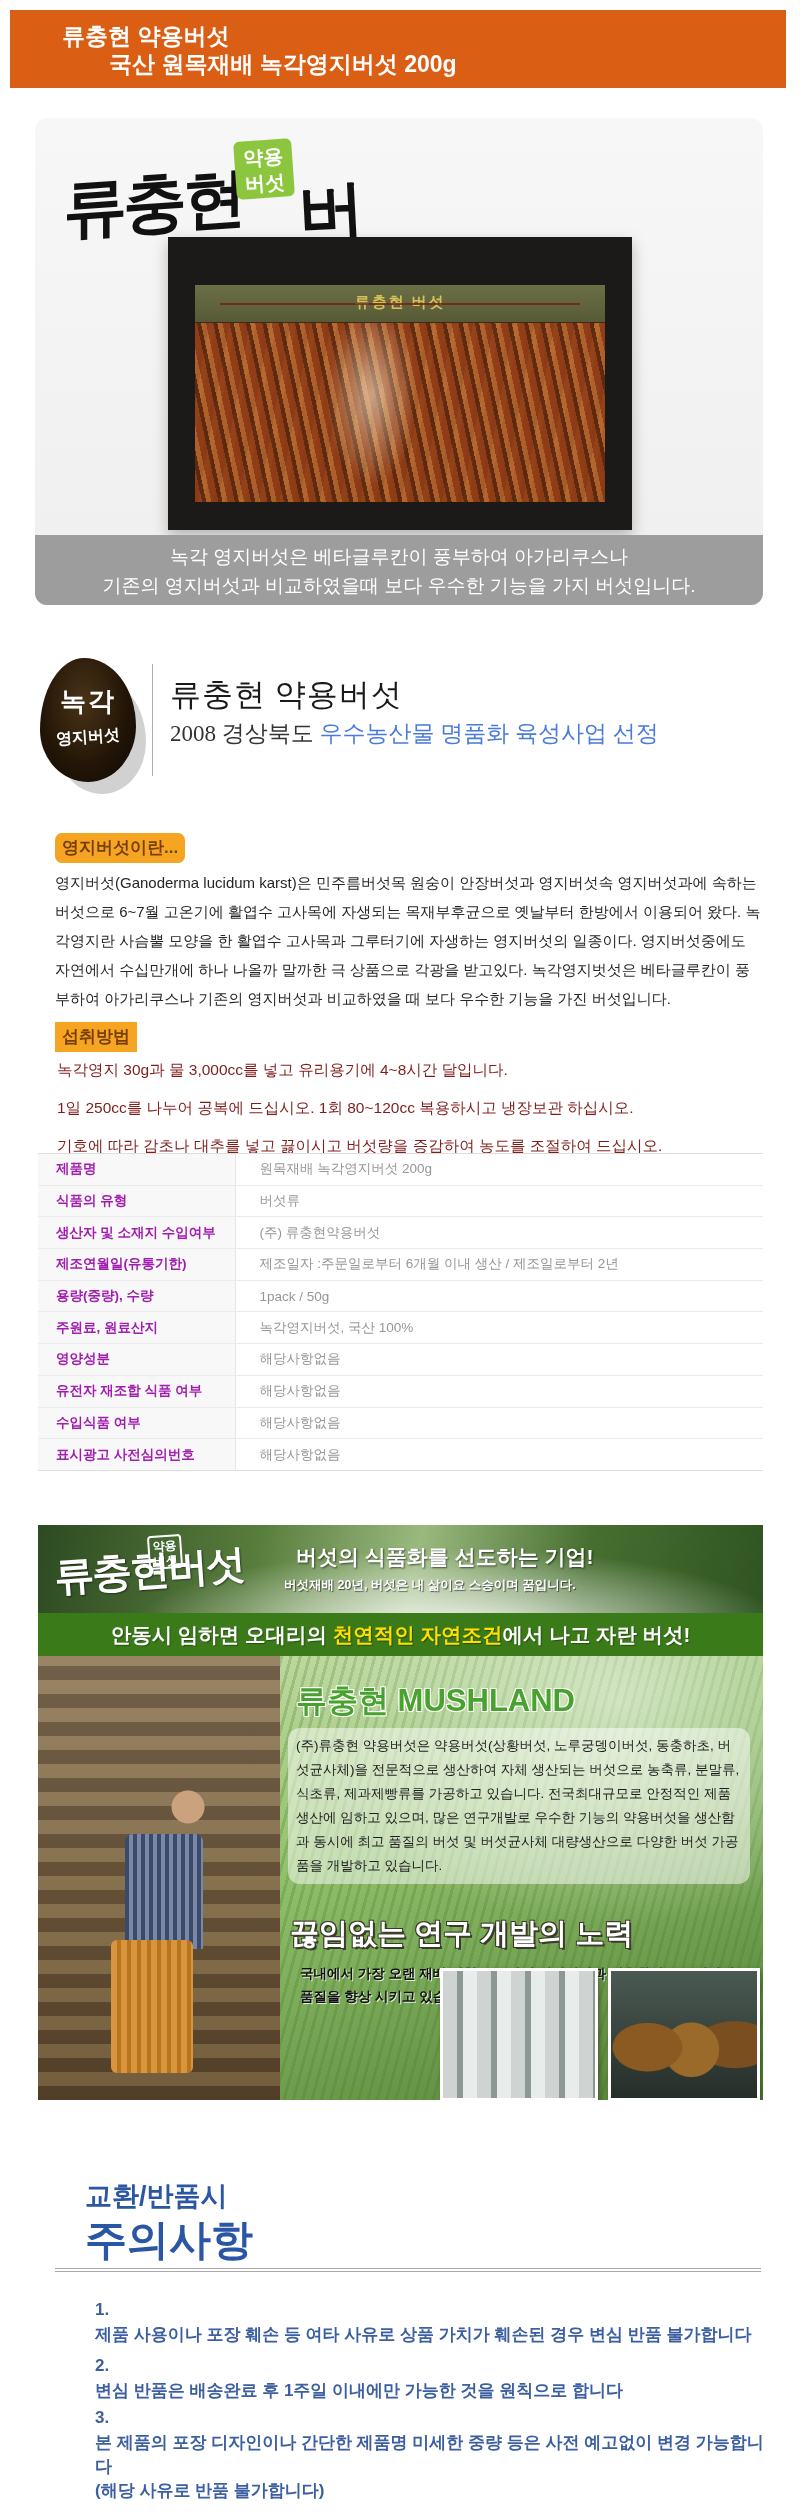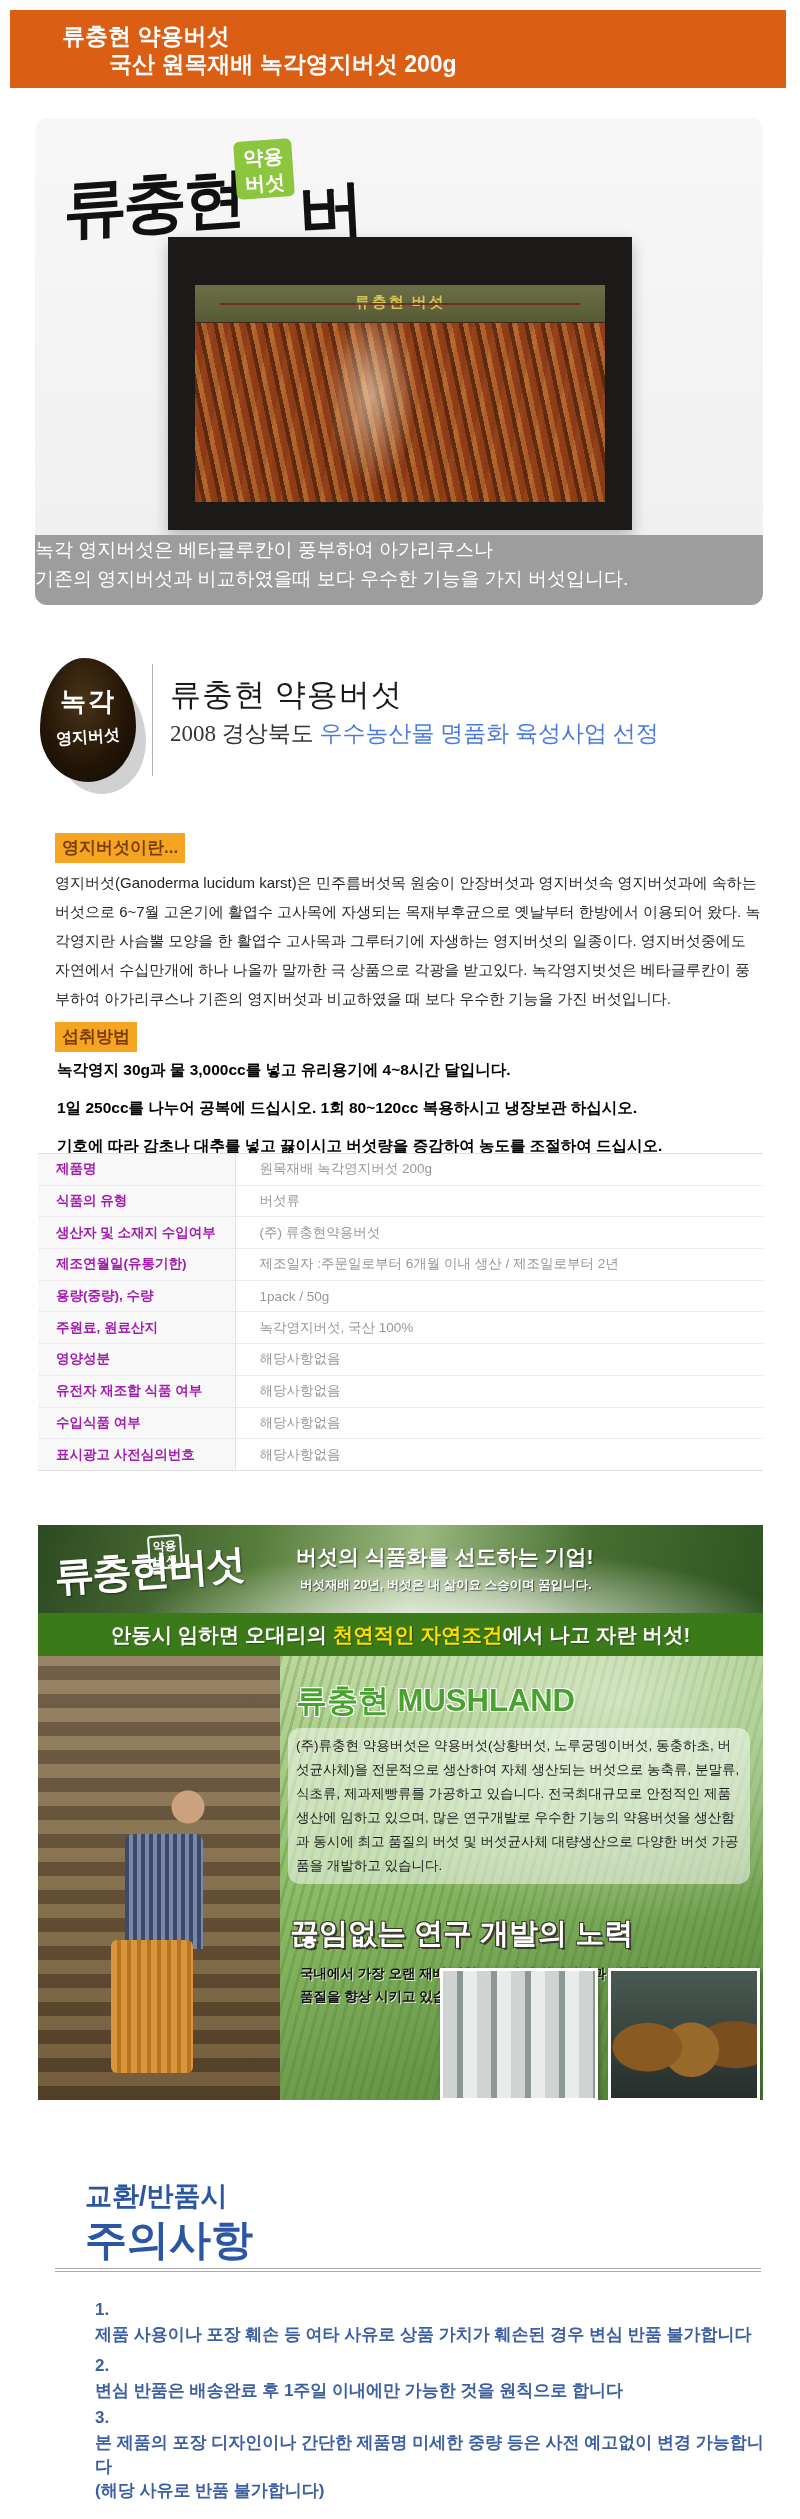--- a/index.html
+++ b/index.html
@@ -37,41 +37,41 @@
             border-bottom:1px solid #3c2a1a; }
   .gstrip:after { content:""; position:absolute; left:6%; right:6%; top:18px; height:2px; background:rgba(120,30,20,.8); }
   .mush { position:absolute; left:0; top:38px; right:0; bottom:0;
           background:
             repeating-linear-gradient(78deg, rgba(150,62,22,.85) 0 7px, rgba(94,40,14,.9) 7px 11px, rgba(196,110,48,.75) 11px 16px),
             repeating-linear-gradient(100deg, rgba(120,50,18,.5) 0 9px, rgba(60,28,10,.55) 9px 14px, rgba(210,130,60,.35) 14px 20px),
             linear-gradient(180deg,#6d4a2c,#4c3018); }
   .mush:after { content:""; position:absolute; left:30%; top:0; width:26%; height:100%;
             background:radial-gradient(ellipse at 50% 40%, rgba(255,245,220,.55) 0%, rgba(255,245,220,0) 60%); }
   .capband { position:absolute; left:0; bottom:0; width:100%; height:70px; background:#9d9d9d;
-             color:#fff; font-size:19px; line-height:29px; }
+             color:#fff; text-align:center; font-size:19px; line-height:29px; padding-top:7px; }
 
   
   .brand { position:absolute; left:40px; top:650px; width:720px; height:150px; }
   .seal { position:absolute; left:0; top:8px; width:96px; height:124px;
           background:radial-gradient(ellipse at 45% 35%, #4a3418 0%, #241607 55%, #0d0804 100%);
           border-radius:46% 54% 50% 50% / 58% 55% 45% 42%;
           box-shadow:14px 16px 0 -4px rgba(0,0,0,.18); color:#fff; text-align:center; }
   .seal .s1 { margin-top:26px; font-size:26px; font-weight:bold; letter-spacing:2px; }
   .seal .s2 { margin-top:8px; font-size:16px; font-weight:bold; transform:rotate(-4deg); }
   .vline { position:absolute; left:112px; top:14px; width:1px; height:112px; background:#b0b0b0; }
   .btitle { position:absolute; left:130px; top:24px; font-size:31px; color:#1a1a1a;
             font-family:"Liberation Serif",serif; letter-spacing:1px; }
   .bsub { position:absolute; left:130px; top:68px; font-size:23px; font-family:"Liberation Serif",serif; color:#333; }
   .bsub .hl { color:#4a7bdb; }
 
   
   .seclabel { position:absolute; background:#f5a522; color:#7a3e08; font-weight:bold;
               font-size:17px; padding:3px 7px 4px 7px; }
   .secbody { position:absolute; left:55px; width:706px; font-size:15px; line-height:29px; color:#262626; }
-  .usage-line { position:absolute; left:57px; font-size:15.5px; color:#000000;font-weight:bold; }
+  .usage-line { position:absolute; left:57px; font-size:15.5px; color:#7f1d1d; }
 
   
   .spec { position:absolute; left:38px; top:1153px; width:725px; border-collapse:collapse;
           border-top:1px solid #dedede; border-bottom:1px solid #dedede; }
   .spec td { height:31.7px; border-bottom:1px solid #ebebeb; font-size:13.5px; vertical-align:middle; }
   .spec tr:last-child td { border-bottom:none; }
   .spec td.k { width:197px; background:#f8f8f8; color:#a21caf; font-weight:bold; padding-left:18px;
                border-right:1px solid #e5e5e5; }
   .spec td.v { color:#979797; padding-left:24px; }
 
@@ -82,21 +82,21 @@
             radial-gradient(ellipse at 58% 120%, rgba(255,255,255,.9) 0%, rgba(255,255,255,0) 55%),
             linear-gradient(100deg, #2d4a22 0%, #577d3c 30%, #9ab97f 52%, #476f30 75%, #2f5422 100%); }
   .btop .wlogo { position:absolute; left:16px; top:18px; color:#fff; font-family:"Liberation Serif",serif;
                  font-size:40px; font-weight:900; transform:rotate(-4deg); letter-spacing:-2px;
                  text-shadow:1px 1px 2px rgba(0,0,0,.5); }
   .btop .wbadge { position:absolute; left:110px; top:10px; width:34px; height:34px; border:2px solid #fff;
                   border-radius:4px; color:#fff; font-size:12px; font-weight:bold; text-align:center;
                   line-height:15px; padding-top:2px; transform:rotate(-4deg); }
   .btop .head { position:absolute; left:258px; top:18px; color:#fff; font-size:21px; font-weight:bold;
                 text-shadow:1px 1px 2px rgba(0,0,0,.6); }
-  .btop .subhead { position:absolute; left:262px; top:52px; color:#fff; font-size:12.5px; font-weight:bold;
+  .btop .subhead { position:absolute; left:246px; top:52px; color:#fff; font-size:12.5px; font-weight:bold;
                    text-shadow:1px 1px 1px rgba(0,0,0,.6);text-align:right; }
   .gbar { position:absolute; left:0; top:88px; width:100%; height:43px; background:#3a7a18;
           color:#fff; text-align:center; font-size:20.5px; font-weight:bold; line-height:43px;
           text-shadow:1px 1px 1px rgba(0,0,0,.35); }
   .gbar .yel { color:#ffde00; }
   .bmain { position:absolute; left:0; top:131px; width:100%; height:444px;
            background:
              radial-gradient(ellipse at 80% 10%, rgba(255,255,255,.55) 0%, rgba(255,255,255,0) 40%),
              repeating-linear-gradient(105deg, rgba(70,120,40,.25) 0 3px, rgba(0,0,0,0) 3px 9px),
              linear-gradient(160deg,#cfe2b2 0%, #8fbf6a 45%, #527f35 100%); }
@@ -173,21 +173,21 @@
       <div class="s1">녹각</div>
       <div class="s2">영지버섯</div>
     </div>
     <div class="vline"></div>
     <div class="btitle">류충현 약용버섯</div>
     <div class="bsub">
       <span>2008 경상북도 </span><span class="hl">우수농산물 명품화 육성사업 선정</span>
     </div>
   </div>
 
-  <div class="seclabel" style="left:55px; top:833px;">영지버섯이란...</div>
+  <div class="seclabel" style="left:55px; top:833px;border-radius:7px;">영지버섯이란...</div>
   <div class="secbody" style="top:868px;">영지버섯(Ganoderma lucidum karst)은 민주름버섯목 원숭이 안장버섯과 영지버섯속 영지버섯과에 속하는 버섯으로 6~7월 고온기에 활엽수 고사목에 자생되는 목재부후균으로 옛날부터 한방에서 이용되어 왔다. 녹각영지란 사슴뿔 모양을 한 활엽수 고사목과 그루터기에 자생하는 영지버섯의 일종이다. 영지버섯중에도 자연에서 수십만개에 하나 나올까 말까한 극 상품으로 각광을 받고있다. 녹각영지벗섯은 베타글루칸이 풍부하여 아가리쿠스나 기존의 영지버섯과 비교하였을 때 보다 우수한 기능을 가진 버섯입니다.</div>
 
   <div class="seclabel" style="left:55px; top:1022px;">섭취방법</div>
   <div class="usage-line" style="top:1060px;">녹각영지 30g과 물 3,000cc를 넣고 유리용기에 4~8시간 달입니다.</div>
   <div class="usage-line" style="top:1098px;">1일 250cc를 나누어 공복에 드십시오. 1회 80~120cc 복용하시고 냉장보관 하십시오.</div>
   <div class="usage-line" style="top:1136px;">기호에 따라 감초나 대추를 넣고 끓이시고 버섯량을 증감하여 농도를 조절하여 드십시오.</div>
 
   <table class="spec">
     <tbody>
         <tr>

